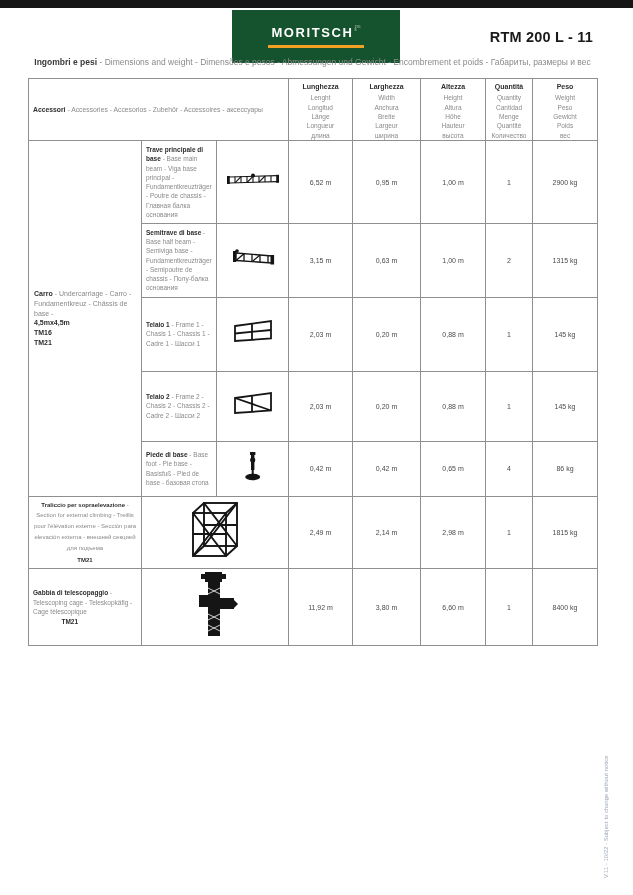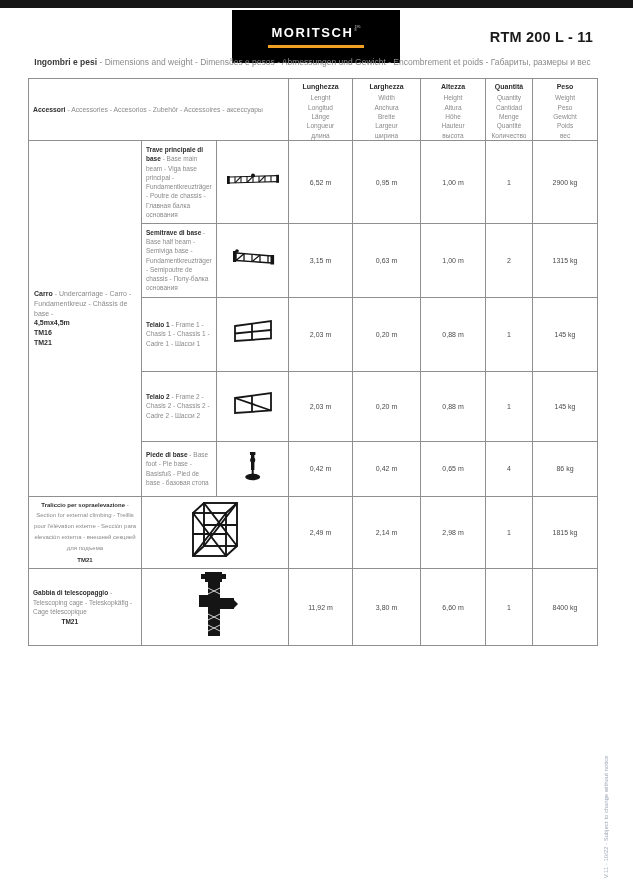--- a/index.html
+++ b/index.html
@@ -5,21 +5,21 @@
   * { margin:0; padding:0; box-sizing:border-box; }
   html,body { background:#fff; }
   body {
     width:633px; height:895px; position:relative; overflow:hidden;
     font-family:"Liberation Sans", sans-serif; color:#4a4a4a;
   }
   .topbar { position:absolute; top:0; left:0; width:633px; height:8px; background:#161616; }
 
   .logo-box {
     position:absolute; left:232px; top:10px; width:168px; height:53px;
-    background:#000000; display:flex; flex-direction:column; align-items:center; justify-content:center;
+    background:#14532d; display:flex; flex-direction:column; align-items:center; justify-content:center;
   }
   .logo-row { display:flex; align-items:flex-start; }
   .logo-text { color:#fff; font-size:13px; font-weight:bold; letter-spacing:1.6px; line-height:1; }
   .logo-sub { color:#cfcfcf; font-size:3.6px; line-height:1.1; width:6px; margin-left:1px; word-break:break-all; }
   .logo-underline { width:96px; height:3px; background:#F2A024; margin-top:6px; }
 
   .model { position:absolute; top:29px; right:40px; font-size:14.5px; font-weight:bold; color:#1a1a1a; letter-spacing:.2px; }
 
   .title { position:absolute; top:57px; left:28px; width:569px; text-align:center; font-size:8.5px; color:#8a8a8a; white-space:nowrap; }
   .title b { color:#3a3a3a;margin-top:34px; }

